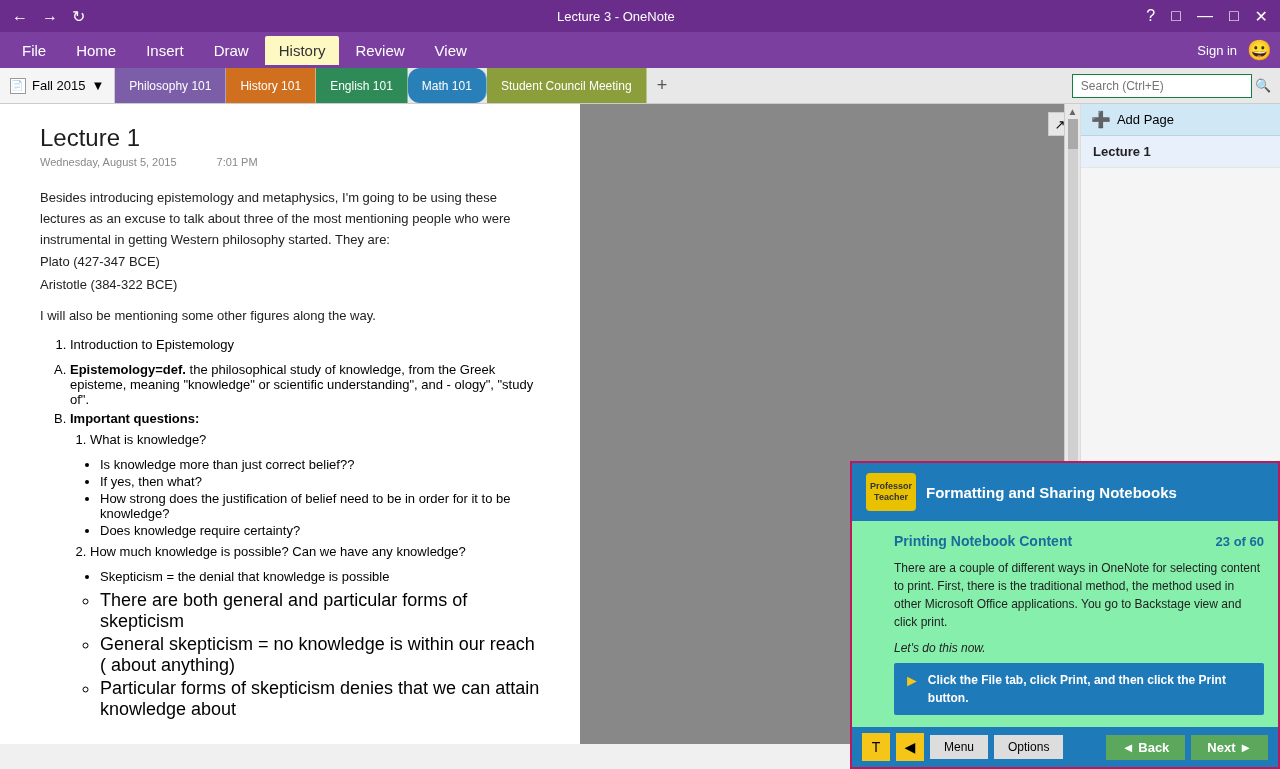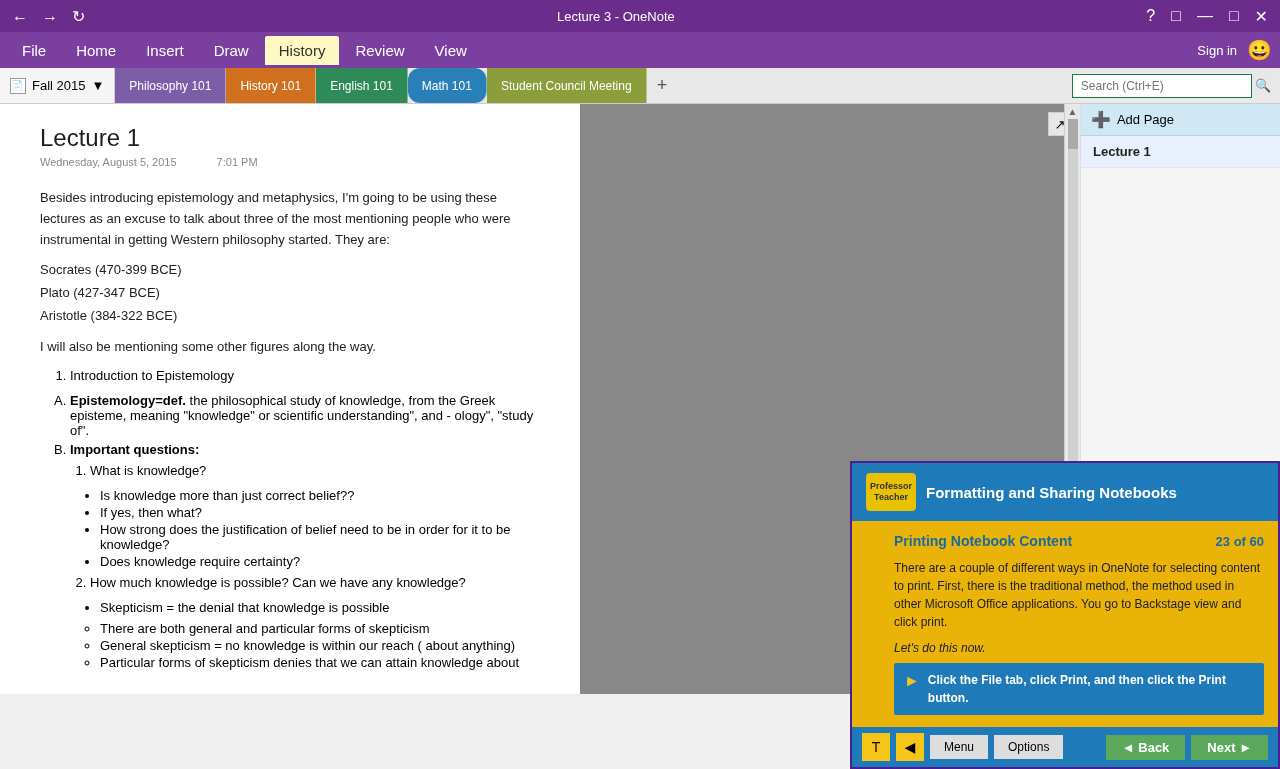--- a/index.html
+++ b/index.html
@@ -105,21 +105,21 @@
     #note-area h1 { font-size: 24px; font-weight: 400; color: #1e1e1e; margin-bottom: 4px; }
     #note-area .note-meta { color: #888; font-size: 11px; margin-bottom: 20px; display: flex; gap: 40px; }
     #note-area p { color: #222; line-height: 1.6; margin-bottom: 10px; font-size: 13px; }
     ol.note-list { padding-left: 30px; margin-bottom: 10px; }
     ol.note-list li { margin-bottom: 4px; font-size: 13px; }
     ol.alpha-list { list-style-type: upper-alpha; padding-left: 30px; margin-bottom: 8px; }
     ol.alpha-list li { margin-bottom: 4px; font-size: 13px; }
     ul.bullet-list { list-style-type: disc; padding-left: 40px; margin-bottom: 6px; }
     ul.bullet-list li { margin-bottom: 2px; font-size: 13px; }
     ul.circle-list { list-style-type: circle; padding-left: 60px; margin-bottom: 4px; }
-    ul.circle-list li { margin-bottom: 2px; font-size: 13px; }
+    ul.circle-list li { margin-bottom: 2px; font-size: 18px; }
     .bold-item-inline { font-weight: 700; }
     #page-list-header {
       background: #d0e8f5;
       padding: 6px 10px;
       display: flex;
       align-items: center;
       gap: 6px;
       border-bottom: 1px solid #b8d4e8;
       cursor: pointer;
       font-size: 13px;
@@ -136,22 +136,22 @@
     .page-list-item.active { background: #e8f0fb; font-weight: 600; }
     
     
 
     
     #tutorial-panel {
       position: absolute;
       bottom: 0;
       right: 0;
       width: 430px;
-      background: #eab308;
-      border: 2px solid #4c1d95;
+      background: #86efac;
+      border: 2px solid #be185d;
       z-index: 100;
     }
     #tutorial-header {
       background: #1e7ab8;
       padding: 10px 14px;
       display: flex;
       align-items: center;
       gap: 10px;
     }
     #tutorial-header .prof-logo {
@@ -290,21 +290,20 @@
 
   <div id="note-area">
     <h1>Lecture 1</h1>
     <div class="note-meta">
       <span>Wednesday, August 5, 2015</span>
       <span>7:01 PM</span>
     </div>
 
     <p>Besides introducing epistemology and metaphysics, I'm going to be using these lectures as an excuse to talk about three of the most mentioning people who were instrumental in getting Western philosophy started. They are:</p>
 
-    <p>Socrates (470-399 BCE)</p>
     <p style="margin-top:-8px;">Plato (427-347 BCE)</p>
     <p style="margin-top:-8px;">Aristotle (384-322 BCE)</p>
 
     <p>I will also be mentioning some other figures along the way.</p>
 
     <ol class="note-list">
       <li>Introduction to Epistemology</li>
     </ol>
 
     <ol class="alpha-list">

